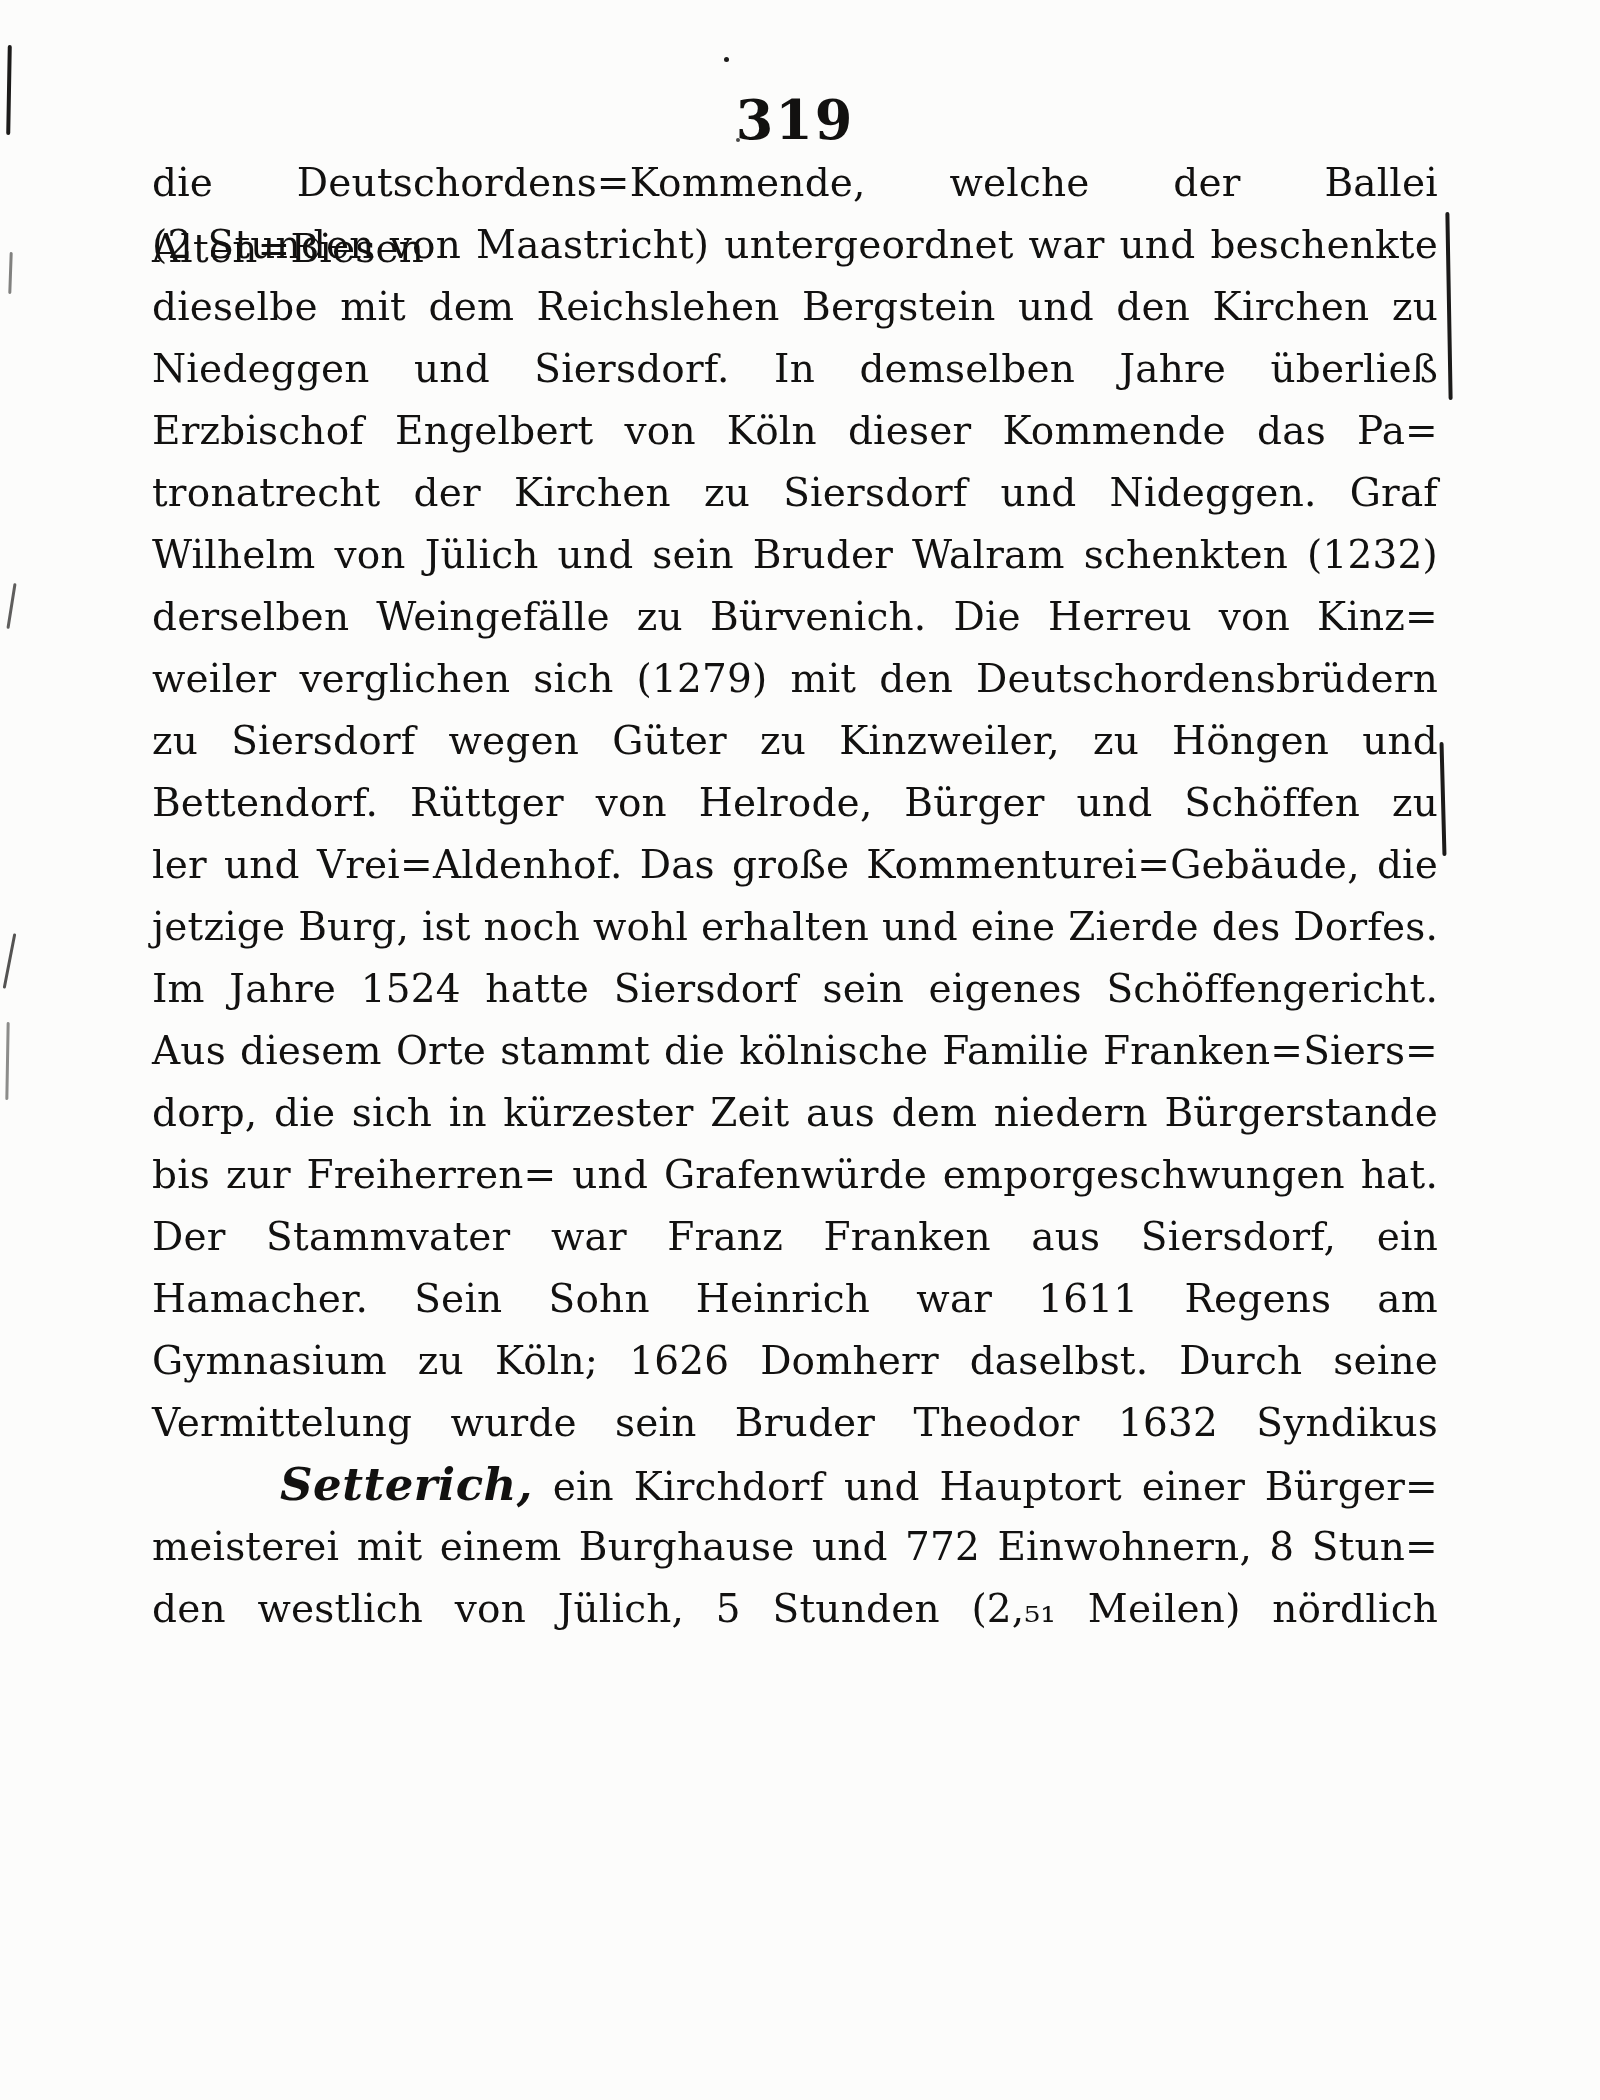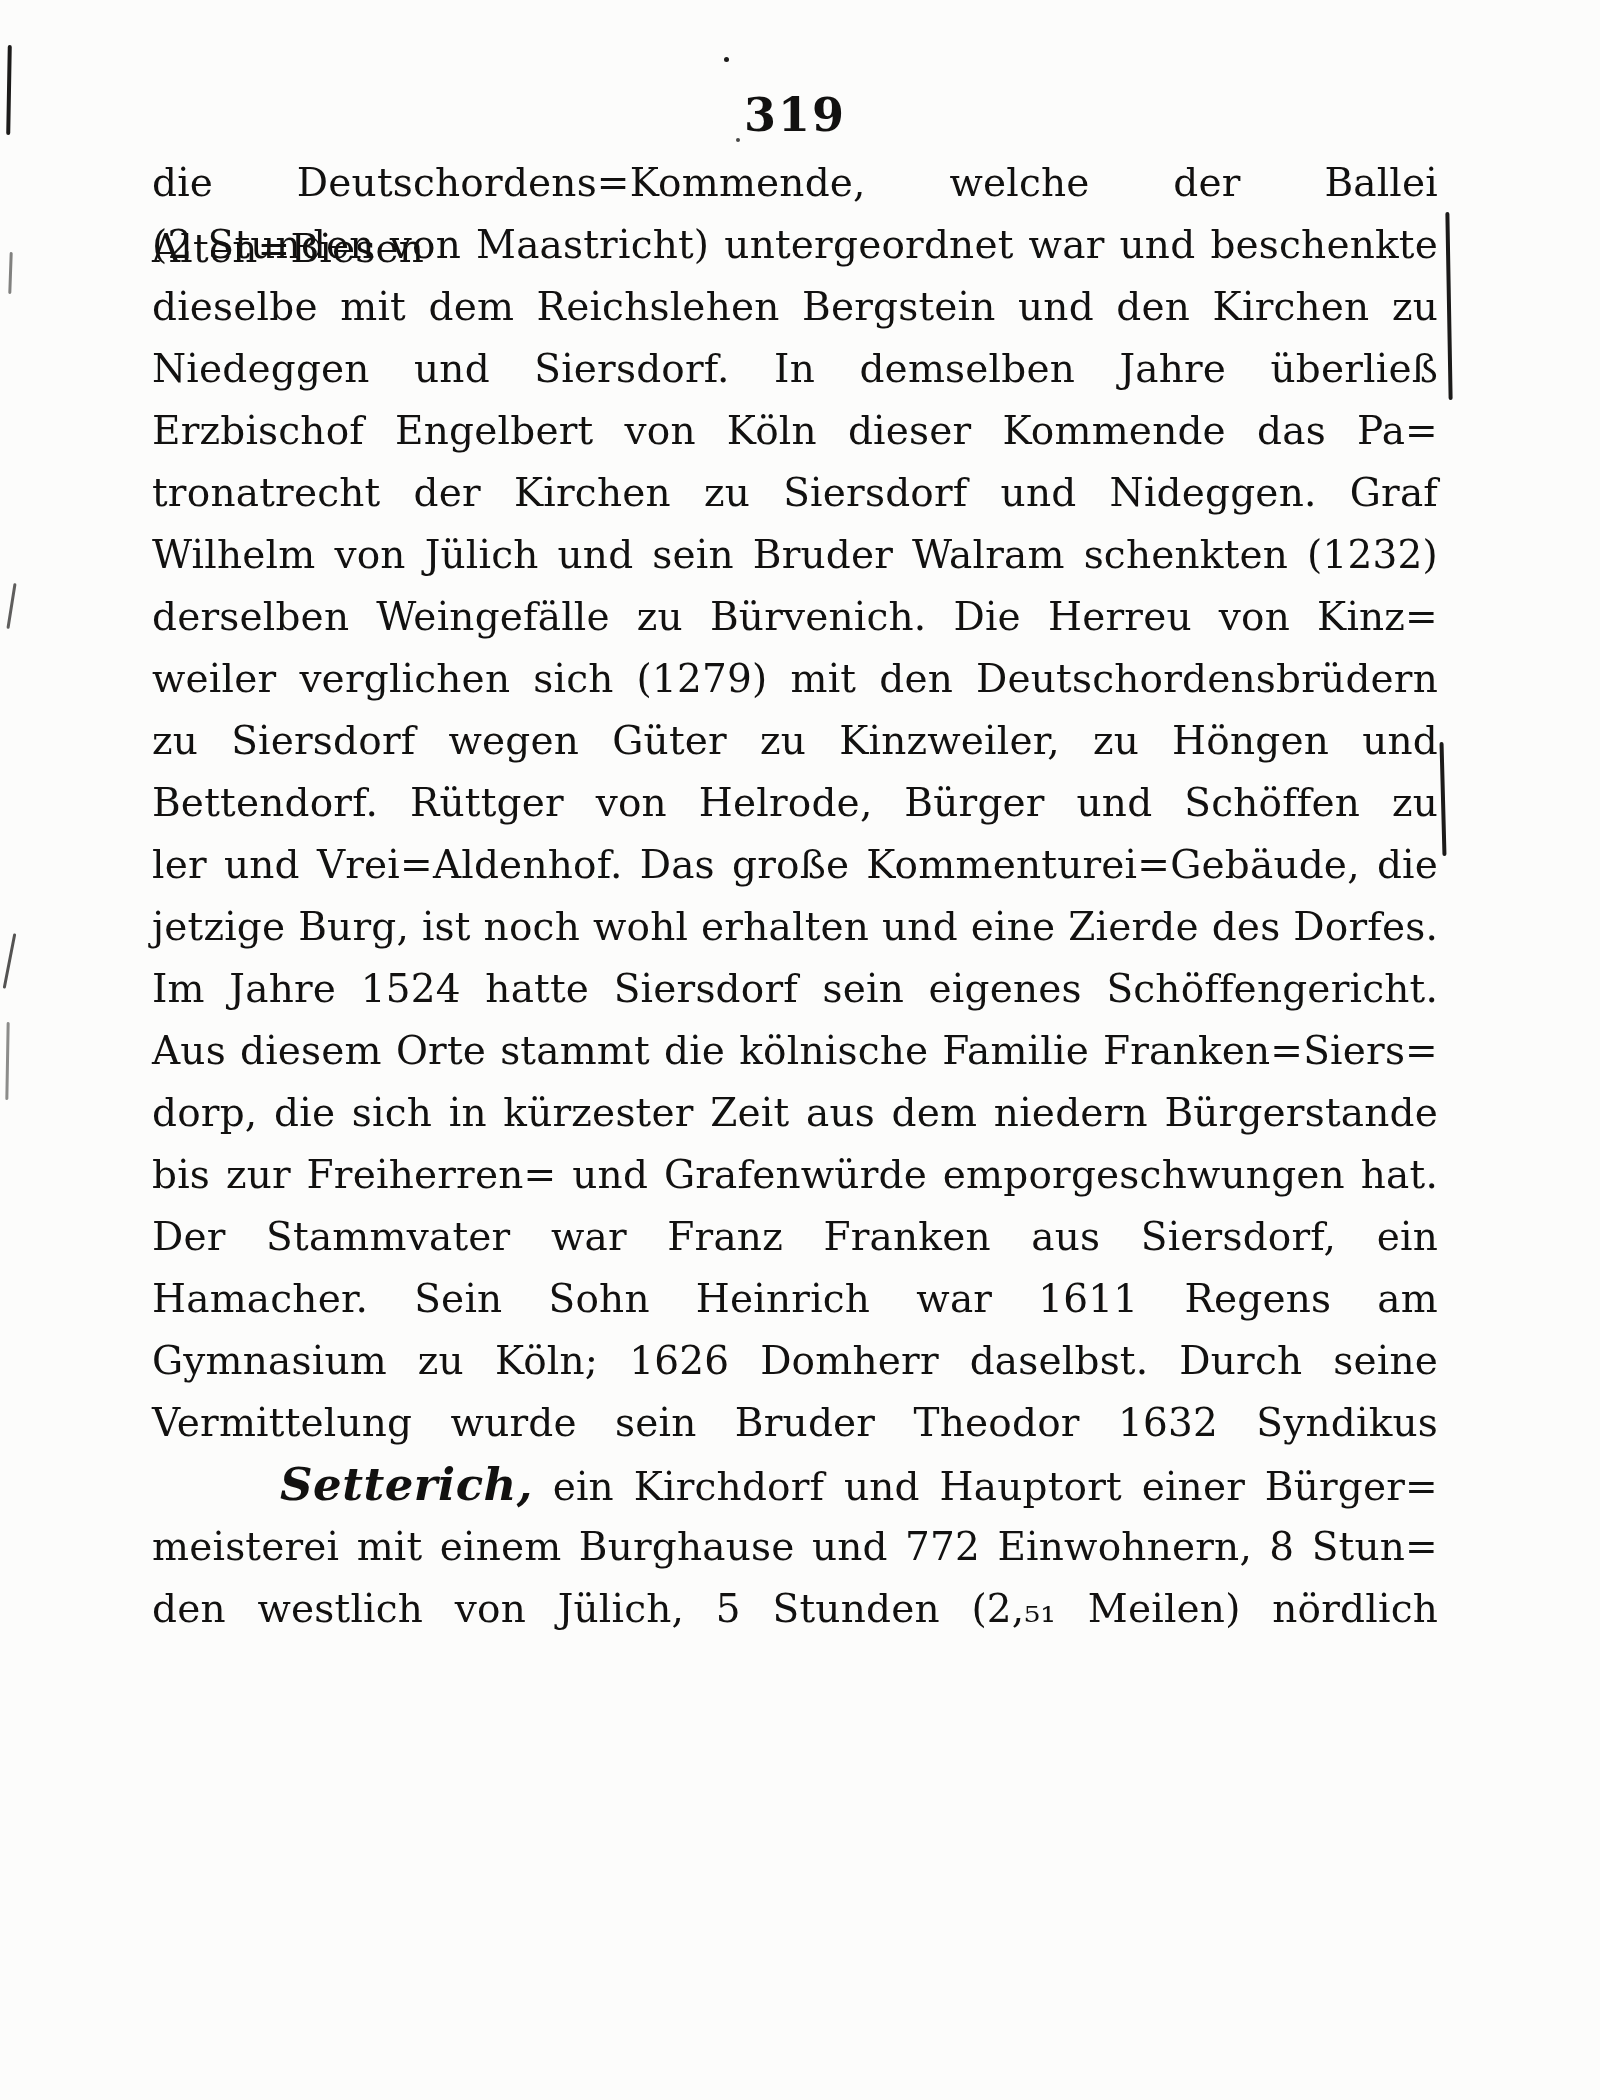--- a/index.html
+++ b/index.html
@@ -16,21 +16,21 @@
     overflow: hidden;
     font-family: "DejaVu Serif", "Liberation Serif", serif;
     color: #121110;
   }
   .page-number {
     position: absolute;
     top: 88px;
     left: 152px;
     width: 1286px;
     text-align: center;
-    font-size: 46px;
+    font-size: 54px;
     font-weight: bold;
     letter-spacing: 2px;
   }
   .text-block {
     position: absolute;
     top: 150px;
     left: 152px;
     width: 1286px;
   }
   .tl {

